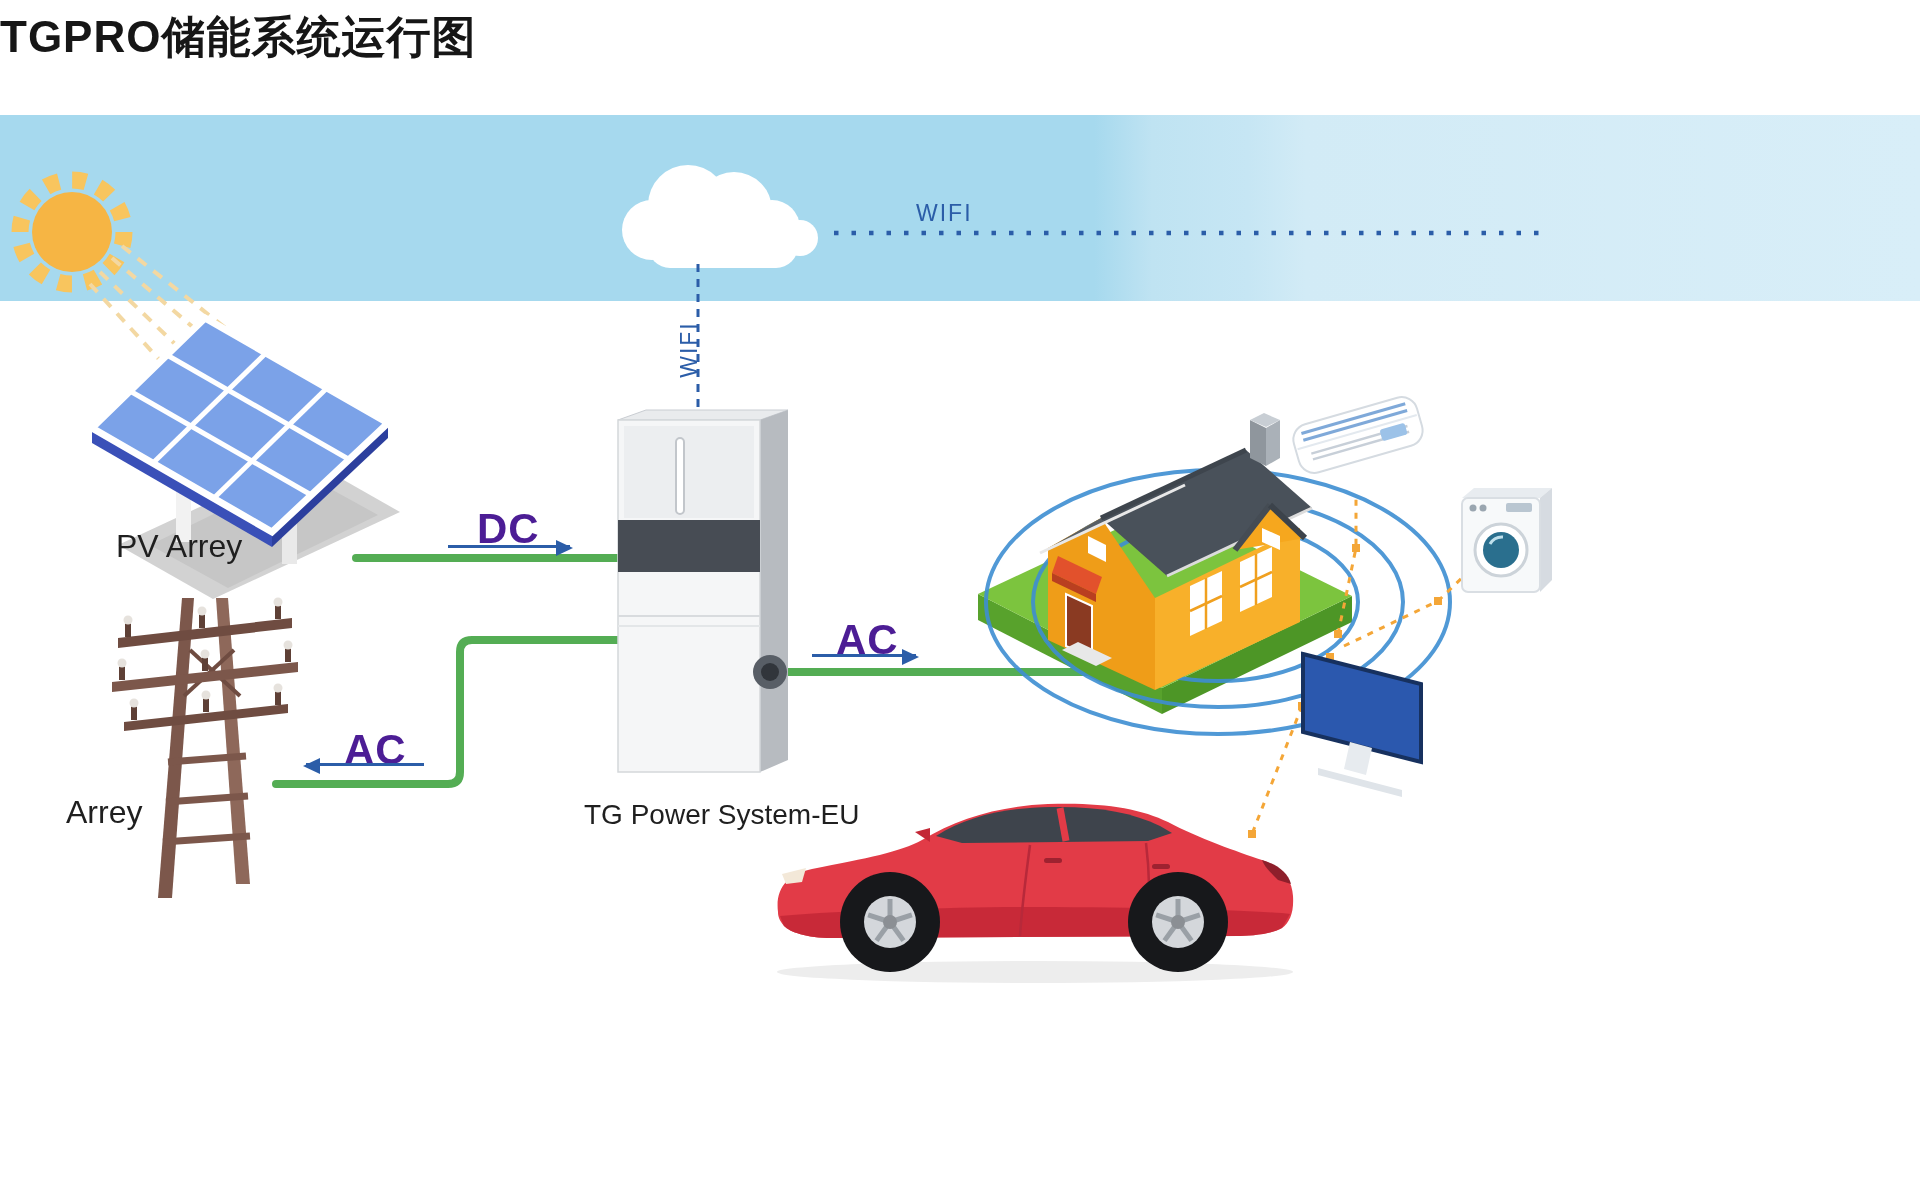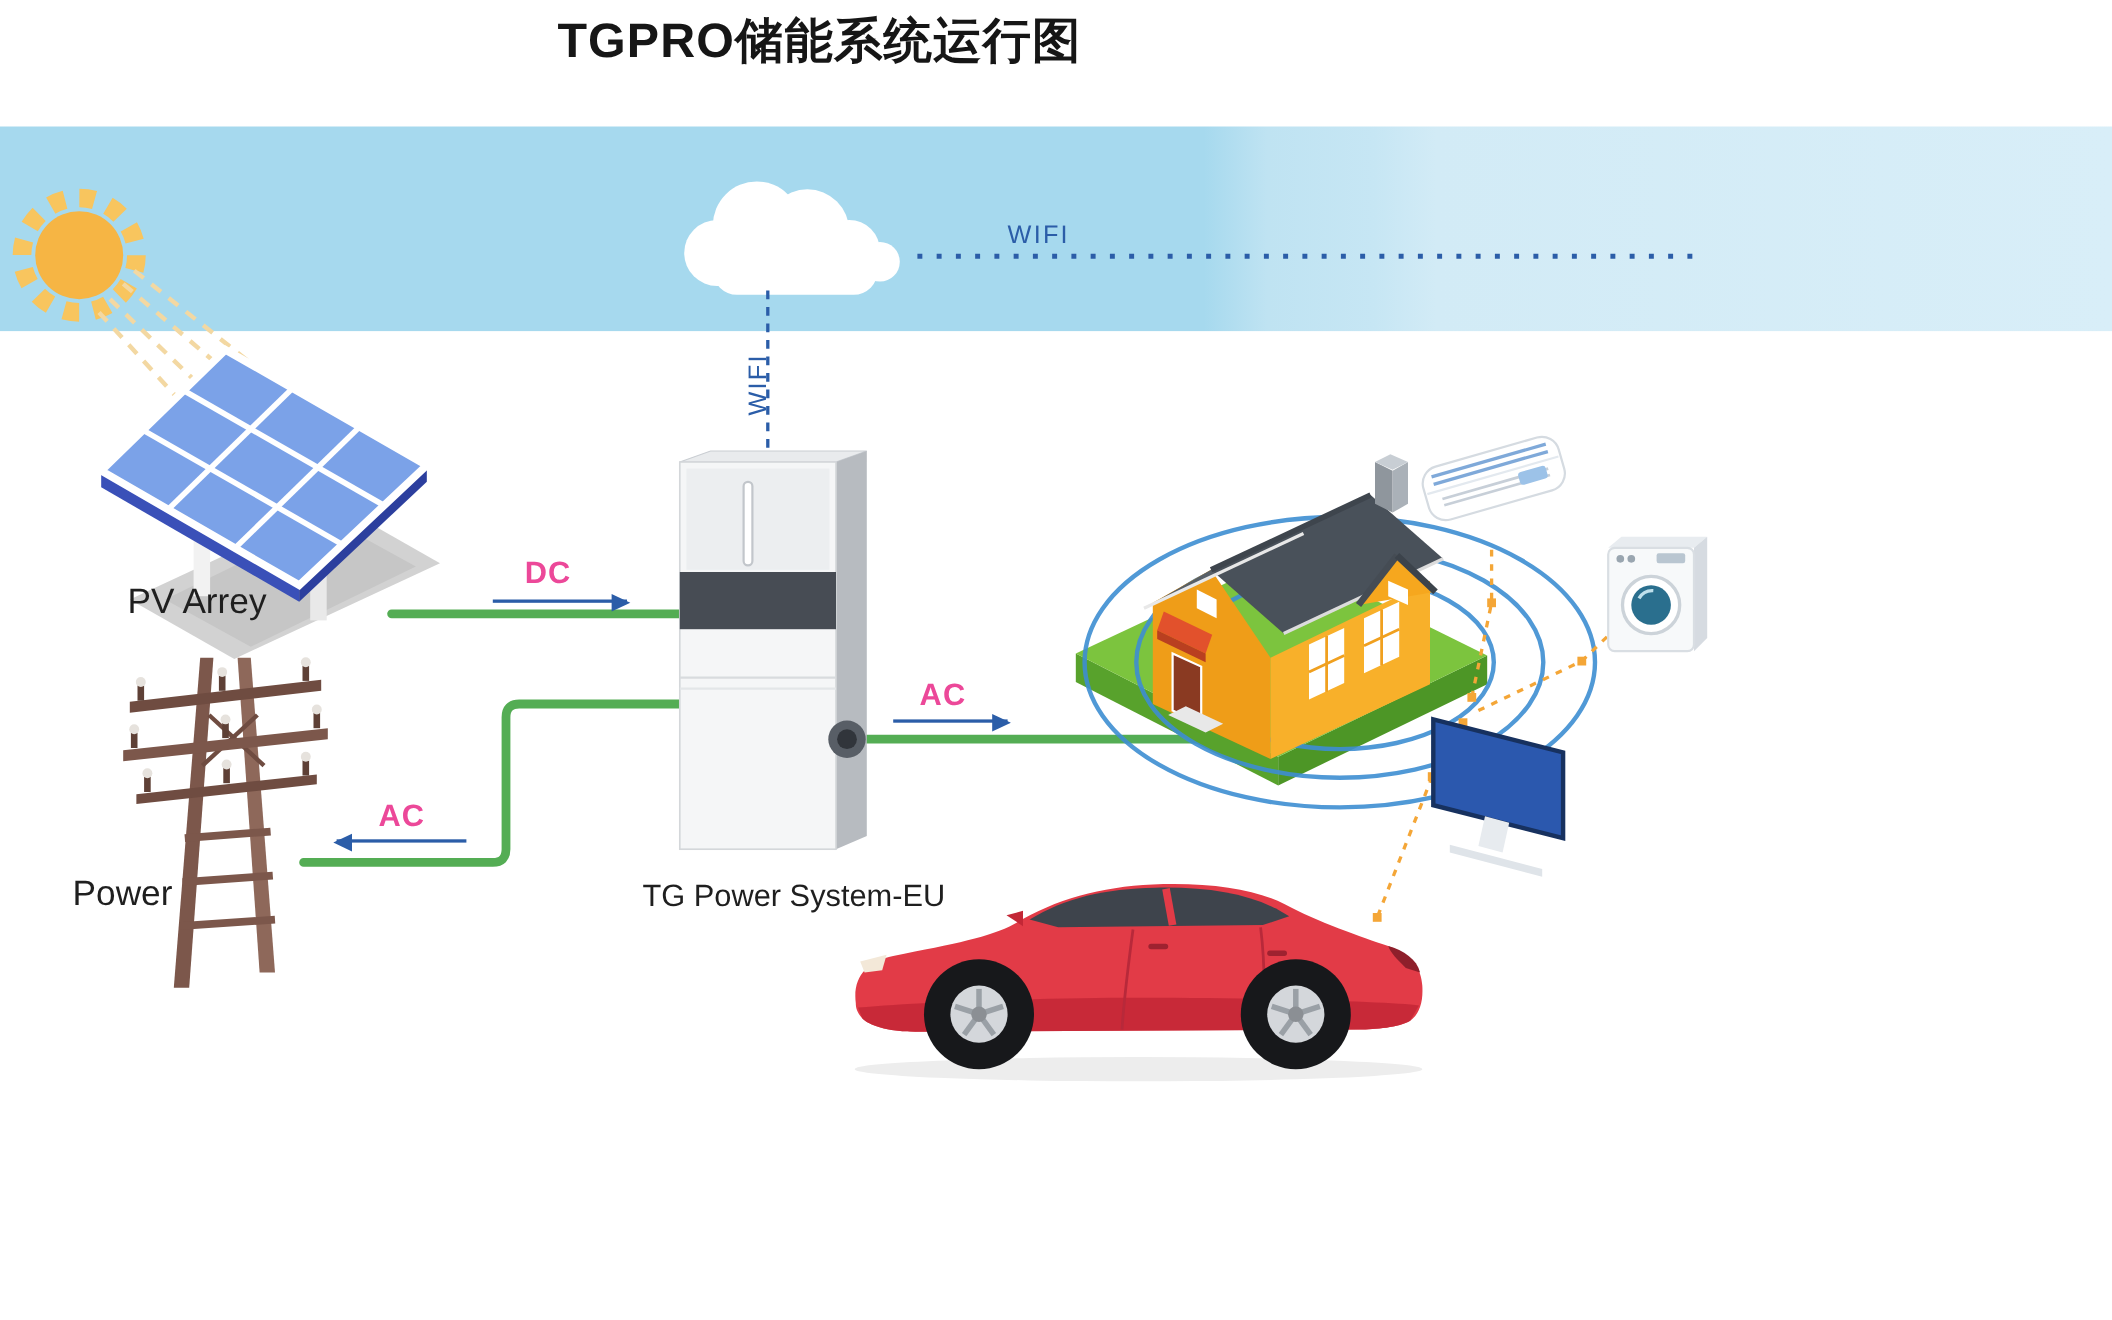--- a/index.html
+++ b/index.html
@@ -1,23 +1,23 @@
 <!DOCTYPE html>
 <html><head>
 <meta charset="utf-8">
 <style>
   *{margin:0;padding:0;box-sizing:border-box}
   html,body{width:1920px;height:1200px;background:#ffffff;font-family:"Liberation Sans",sans-serif;overflow:hidden}
   .stage{position:absolute;left:0;top:0;width:1920px;height:1200px;background:#ffffff}
-  .title{position:absolute;top:8px;left:0;width:1490px;text-align:center;font-size:44px;font-weight:600;color:#161616;letter-spacing:1px}
+  .title{position:absolute;top:8px;left:0;width:1490px;text-align:left;font-size:44px;font-weight:600;color:#161616;letter-spacing:1px}
   .sky{position:absolute;left:0;top:115px;width:1920px;height:186px;
        background:linear-gradient(90deg,#a6d9ee 0%,#a6d9ee 57%,#bfe3f2 60%,#c6e6f4 65%,#d2ebf6 68%,#d8eef8 100%)}
   .art{position:absolute;left:0;top:0;width:1920px;height:1200px}
   .label{position:absolute;color:#1f1f1f;font-size:32px;white-space:nowrap}
-  .flow-text{position:absolute;color:#ec4899;font-size:28px;font-weight:600;letter-spacing:1px;white-space:nowrap}
+  .flow-text{position:absolute;color:#4c1d95;font-size:42px;font-weight:600;letter-spacing:1px;white-space:nowrap}
   .wifi-text{position:absolute;color:#2b5da8;font-size:23px;font-weight:500;letter-spacing:2px;white-space:nowrap}
   .wifi-vert{transform:rotate(-90deg);transform-origin:center}
   .arrow{position:absolute;height:0;border-top:3px solid #2b5da8}
   .arrow.right::after{content:"";position:absolute;right:-3px;top:-8px;width:0;height:0;
       border-left:17px solid #2b5da8;border-top:8px solid transparent;border-bottom:8px solid transparent}
   .arrow.left::before{content:"";position:absolute;left:-3px;top:-8px;width:0;height:0;
       border-right:17px solid #2b5da8;border-top:8px solid transparent;border-bottom:8px solid transparent}
 </style>
 </head>
 <body>
@@ -258,21 +258,21 @@
           <line x1="1178" y1="922" x2="1178" y2="899" transform="rotate(144 1178 922)"></line>
           <line x1="1178" y1="922" x2="1178" y2="899" transform="rotate(216 1178 922)"></line>
           <line x1="1178" y1="922" x2="1178" y2="899" transform="rotate(288 1178 922)"></line>
         </g>
         <circle cx="1178" cy="922" r="7" fill="#8b8f94"></circle>
       </g>
     </g>
   </svg>
 
   <div class="label" style="left:116px;top:528px">PV Arrey</div>
-  <div class="label" style="left:66px;top:794px">Power</div>
+  <div class="label" style="left:66px;top:794px">Arrey</div>
   <div class="label" style="left:584px;top:799px;font-size:28px">TG Power System-EU</div>
 
   <div class="flow-text" style="left:477px;top:505px">DC</div>
   <div class="arrow right" style="left:448px;top:545px;width:122px"></div>
 
   <div class="flow-text" style="left:344px;top:726px">AC</div>
   <div class="arrow left" style="left:306px;top:763px;width:118px"></div>
 
   <div class="flow-text" style="left:836px;top:616px">AC</div>
   <div class="arrow right" style="left:812px;top:654px;width:104px"></div>

